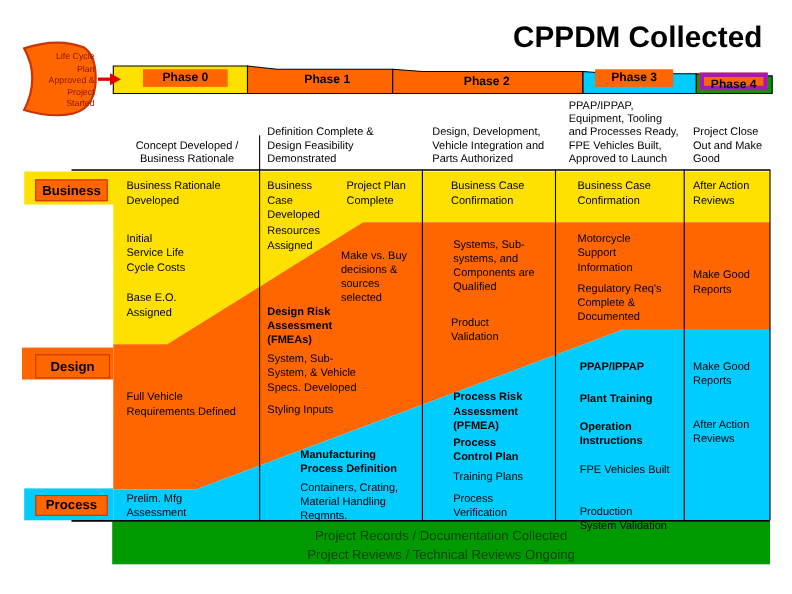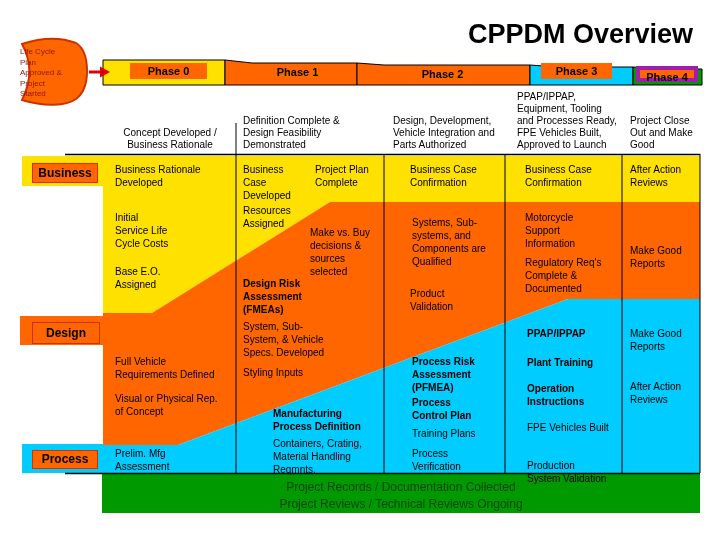--- a/index.html
+++ b/index.html
@@ -5,21 +5,21 @@
   html,body{margin:0;padding:0;background:#fff;}
   .slide{position:relative;width:720px;height:540px;background:#fff;overflow:hidden;
          font-family:"Liberation Sans",sans-serif;}
   svg.bg{position:absolute;left:0;top:0;}
   .txt{position:absolute;font-size:10px;line-height:13px;color:#000;white-space:pre-line;}
   .b{font-weight:bold;}
   .ctr{text-align:center;}
   .hdr{position:absolute;font-size:10px;line-height:12px;color:#000;white-space:pre-line;}
   .title{position:absolute;left:380px;top:20px;width:313px;text-align:right;
          font-size:27px;line-height:28px;font-weight:bold;color:#000;letter-spacing:0;}
-  .flagtxt{position:absolute;left:20px;top:47px;width:66px;text-align:left;
+  .flagtxt{position:absolute;left:20px;top:47px;width:66px;text-align:right;
            font-size:8px;line-height:10.5px;color:#8B1500;white-space:pre-line;}
   .plabel{position:absolute;font-size:11px;font-weight:bold;color:#000;text-align:center;}
   .pbox{background:#FF6600;}
   .pbox4{background:#FF6600;border:4px solid #a21caf;box-sizing:border-box;}
   .rbox{position:absolute;left:32px;width:66px;background:#FF6600;border:1px solid #CC3300;
         box-sizing:border-box;font-size:12px;font-weight:bold;text-align:center;color:#000;}
   .foot{position:absolute;left:102px;width:598px;text-align:center;font-size:12px;
         line-height:12px;color:#004400;}
 </style>
 </head>
@@ -49,21 +49,21 @@
     <polygon points="357,63 384,65 530,65 530,85 357,85" fill="#FF6600" stroke="#000" stroke-width="1"></polygon>
     <polygon points="530,65 557,67 633,67 633,85 530,85" fill="#00CCFF" stroke="#000" stroke-width="1"></polygon>
     <polygon points="633,67 660,69 702,69 702,85 633,85" fill="#009900" stroke="#000" stroke-width="1"></polygon>
 
     <path d="M 22,44 C 32,62 32,80 22,100 C 45,107 66,106 76,99 C 84,93 87,83 87,71 C 87,58 84,48 76,43 C 58,36 40,38 22,44 Z" fill="#FF6600" stroke="#CC3300" stroke-width="2"></path>
 
     <line x1="89" y1="72" x2="101" y2="72" stroke="#E00000" stroke-width="3"></line>
     <polygon points="100,66.5 110,72 100,77.5" fill="#E00000"></polygon>
   </svg>
 
-  <div class="title">CPPDM Overview</div>
+  <div class="title">CPPDM Collected</div>
 
   <div class="flagtxt">Life Cycle
 Plan
 Approved &amp;
 Project
 Started</div>
 
   <div class="plabel pbox" style="left:130px;top:63px;width:77px;height:16px;line-height:16px;">Phase 0</div>
   <div class="plabel" style="left:245px;top:64px;width:105px;height:16px;line-height:16px;">Phase 1</div>
   <div class="plabel" style="left:365px;top:66px;width:155px;height:16px;line-height:16px;">Phase 2</div>
@@ -93,22 +93,20 @@
 
   <div class="txt" style="left:115px;top:163px;">Business Rationale
 Developed</div>
   <div class="txt" style="left:115px;top:211px;">Initial
 Service Life
 Cycle Costs</div>
   <div class="txt" style="left:115px;top:265px;">Base E.O.
 Assigned</div>
   <div class="txt" style="left:115px;top:355px;">Full Vehicle
 Requirements Defined</div>
-  <div class="txt" style="left:115px;top:392px;">Visual or Physical Rep.
-of Concept</div>
   <div class="txt" style="left:115px;top:447px;">Prelim. Mfg
 Assessment</div>
 
   <div class="txt" style="left:243px;top:163px;">Business
 Case
 Developed</div>
   <div class="txt" style="left:315px;top:163px;">Project Plan
 Complete</div>
   <div class="txt" style="left:243px;top:204px;">Resources
 Assigned</div>

